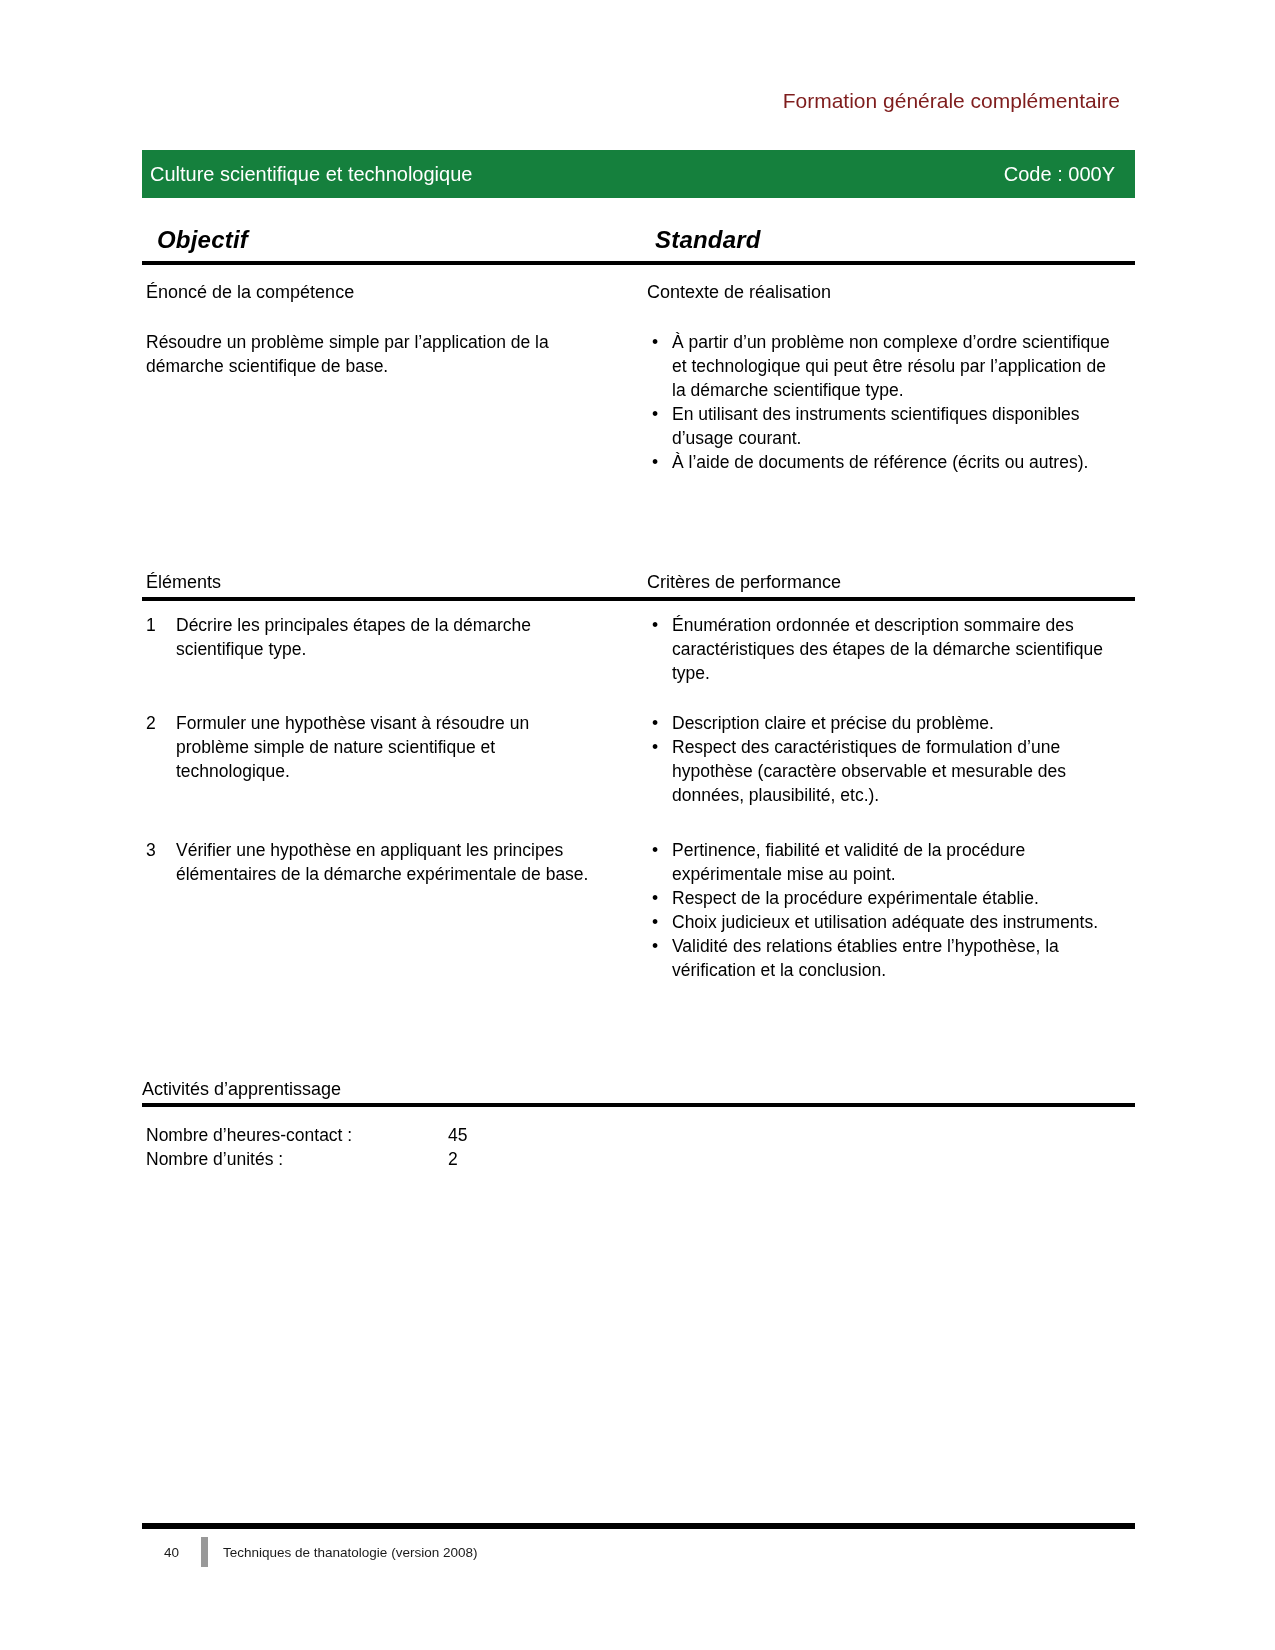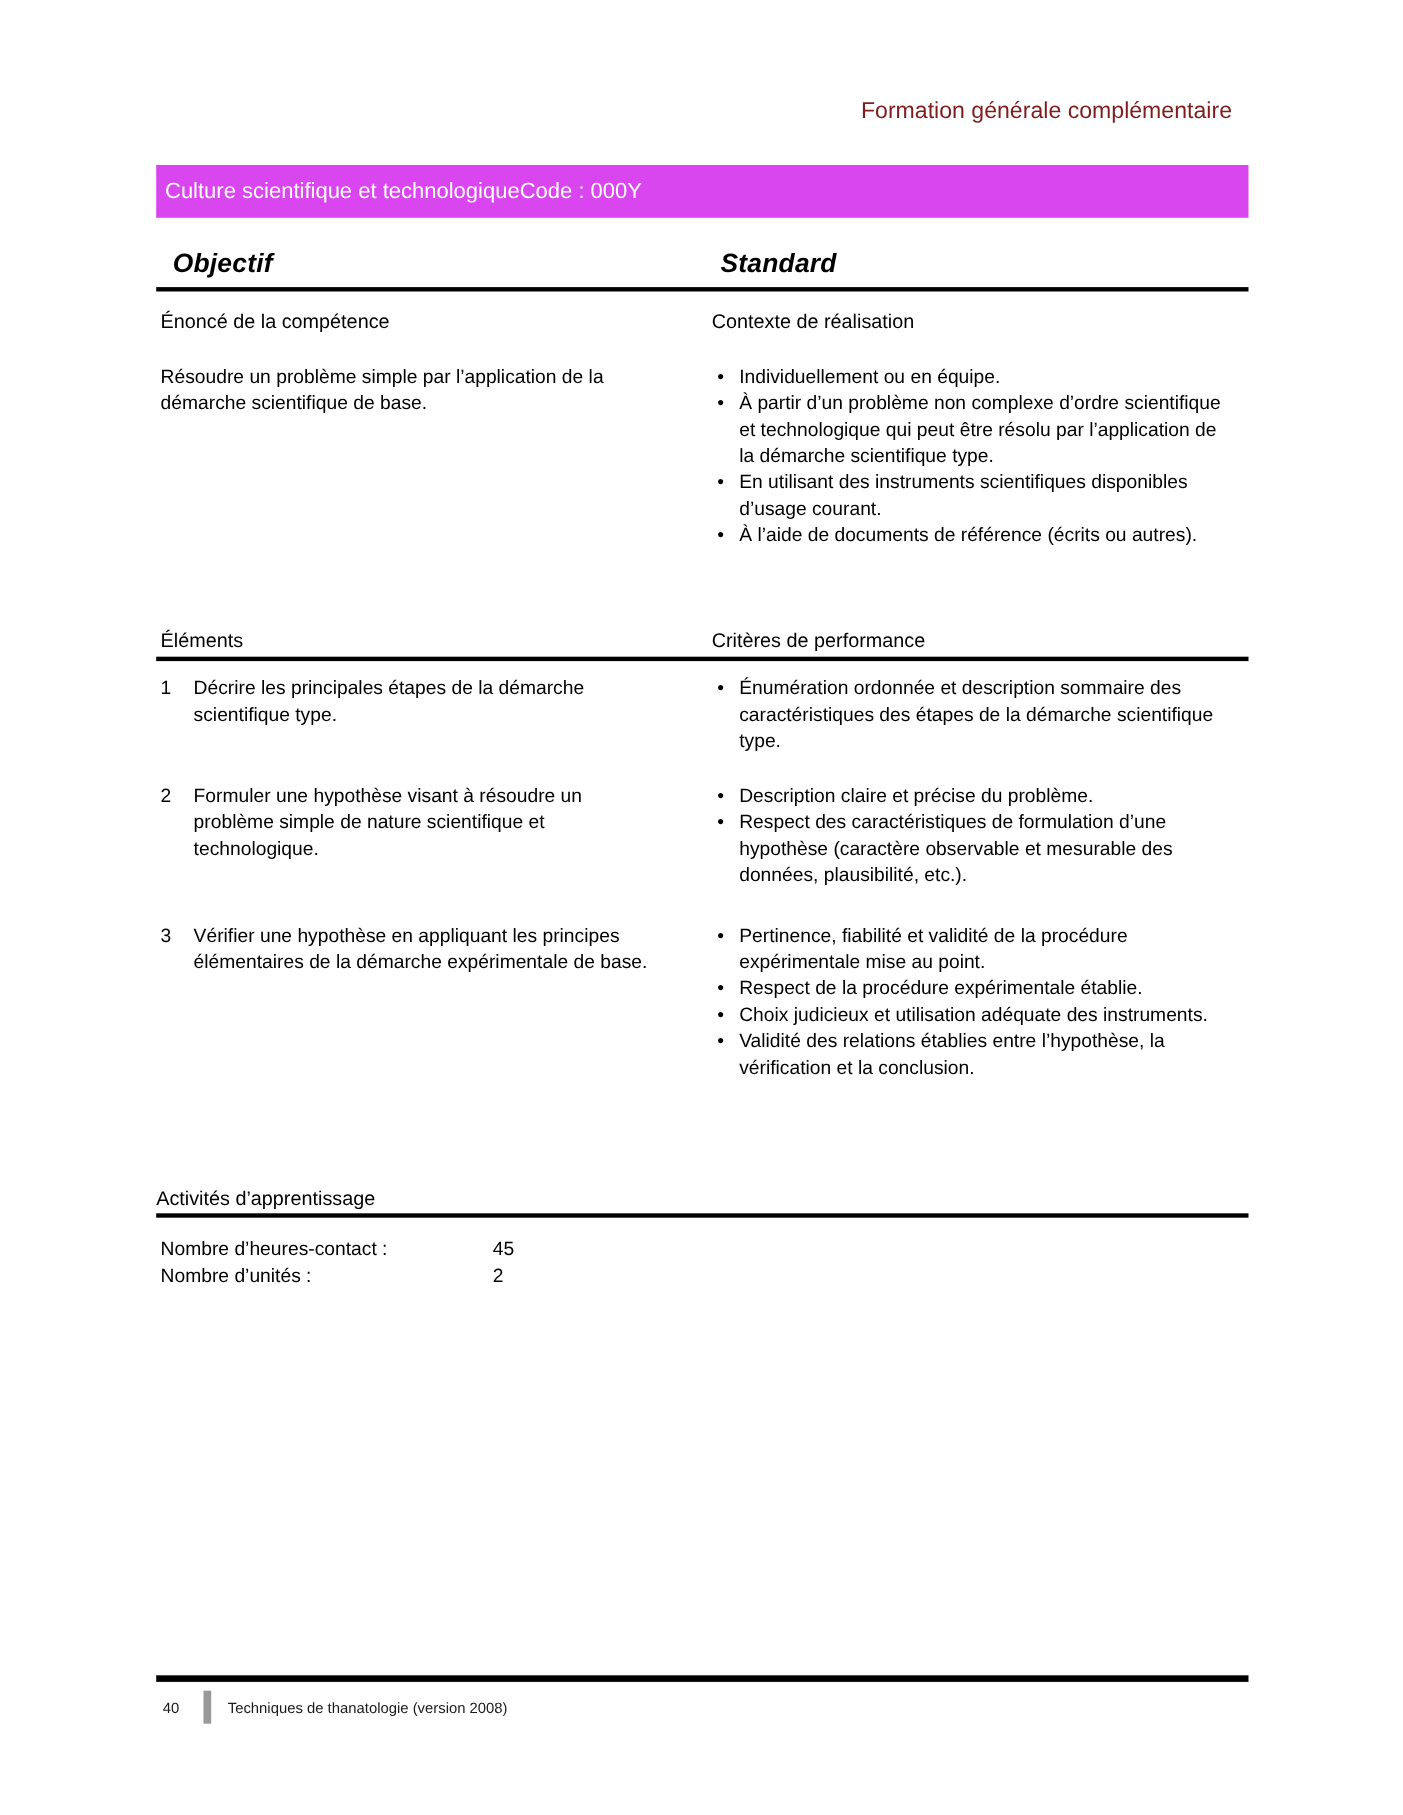--- a/index.html
+++ b/index.html
@@ -12,22 +12,22 @@
     overflow:hidden;
   }
   .running-header {
     position:absolute; top:88px; right:155px;
     font-size:21px; line-height:26px;
     color:#7f1d1d;
   }
   .title-bar {
     position:absolute; left:142px; top:150px;
     width:993px; height:48px;
-    background:#d946ef; color:#ffffff;
-    display:flex; align-items:center; 
+    background:#15803d; color:#ffffff;
+    display:flex; align-items:center; justify-content:space-between;
     box-sizing:border-box; padding:0 20px 0 8px;
     font-size:20px;
   }
   .row { position:absolute; left:142px; width:993px; }
   .lcell { position:absolute; left:4px; top:0; width:455px; }
   .rcell { position:absolute; left:505px; top:0; width:470px; }
   .col-obj { position:absolute; left:15px; top:0; }
   .col-std { position:absolute; left:513px; top:0; }
   .h-italic {
     font-size:24px; font-weight:bold; font-style:italic;
@@ -57,21 +57,21 @@
   .hours .hlabel { width:302px; flex:none; }
   .footer-rule {
     position:absolute; left:142px; top:1523px;
     width:993px; height:6px; background:#000000;
   }
   .footer {
     position:absolute; left:148px; top:1536px; height:32px;
     display:flex; align-items:center;
     font-size:13.5px; color:#1a1a1a;
   }
-  .footer .pgnum { width:20px; }
+  .footer .pgnum { width:20px;margin-left:16px; }
   .footer .fdiv {
     width:7px; height:30px; background:#999999;
     margin:0 15px 0 17px;
   }
 </style>
 </head>
 <body>
 
 <div class="page">
 
@@ -91,21 +91,20 @@
 
   <div class="row" style="top:280px;">
     <span class="lcell h-bold">Énoncé de la compétence</span>
     <span class="rcell h-bold">Contexte de réalisation</span>
   </div>
 
   <div class="row body-txt" style="top:330px;">
     <div class="lcell competence-text">Résoudre un problème simple par l’application de la démarche scientifique de base.</div>
     <div class="rcell">
       <ul class="blist">
-        <li>Individuellement ou en équipe.</li>
         <li>À partir d’un problème non complexe d’ordre scientifique et technologique qui peut être résolu par l’application de la démarche scientifique type.</li>
         <li>En utilisant des instruments scientifiques disponibles d’usage courant.</li>
         <li>À l’aide de documents de référence (écrits ou autres).</li>
       </ul>
     </div>
   </div>
 
   <div class="row" style="top:570px;">
     <span class="lcell h-bold">Éléments</span>
     <span class="rcell h-bold">Critères de performance</span>

